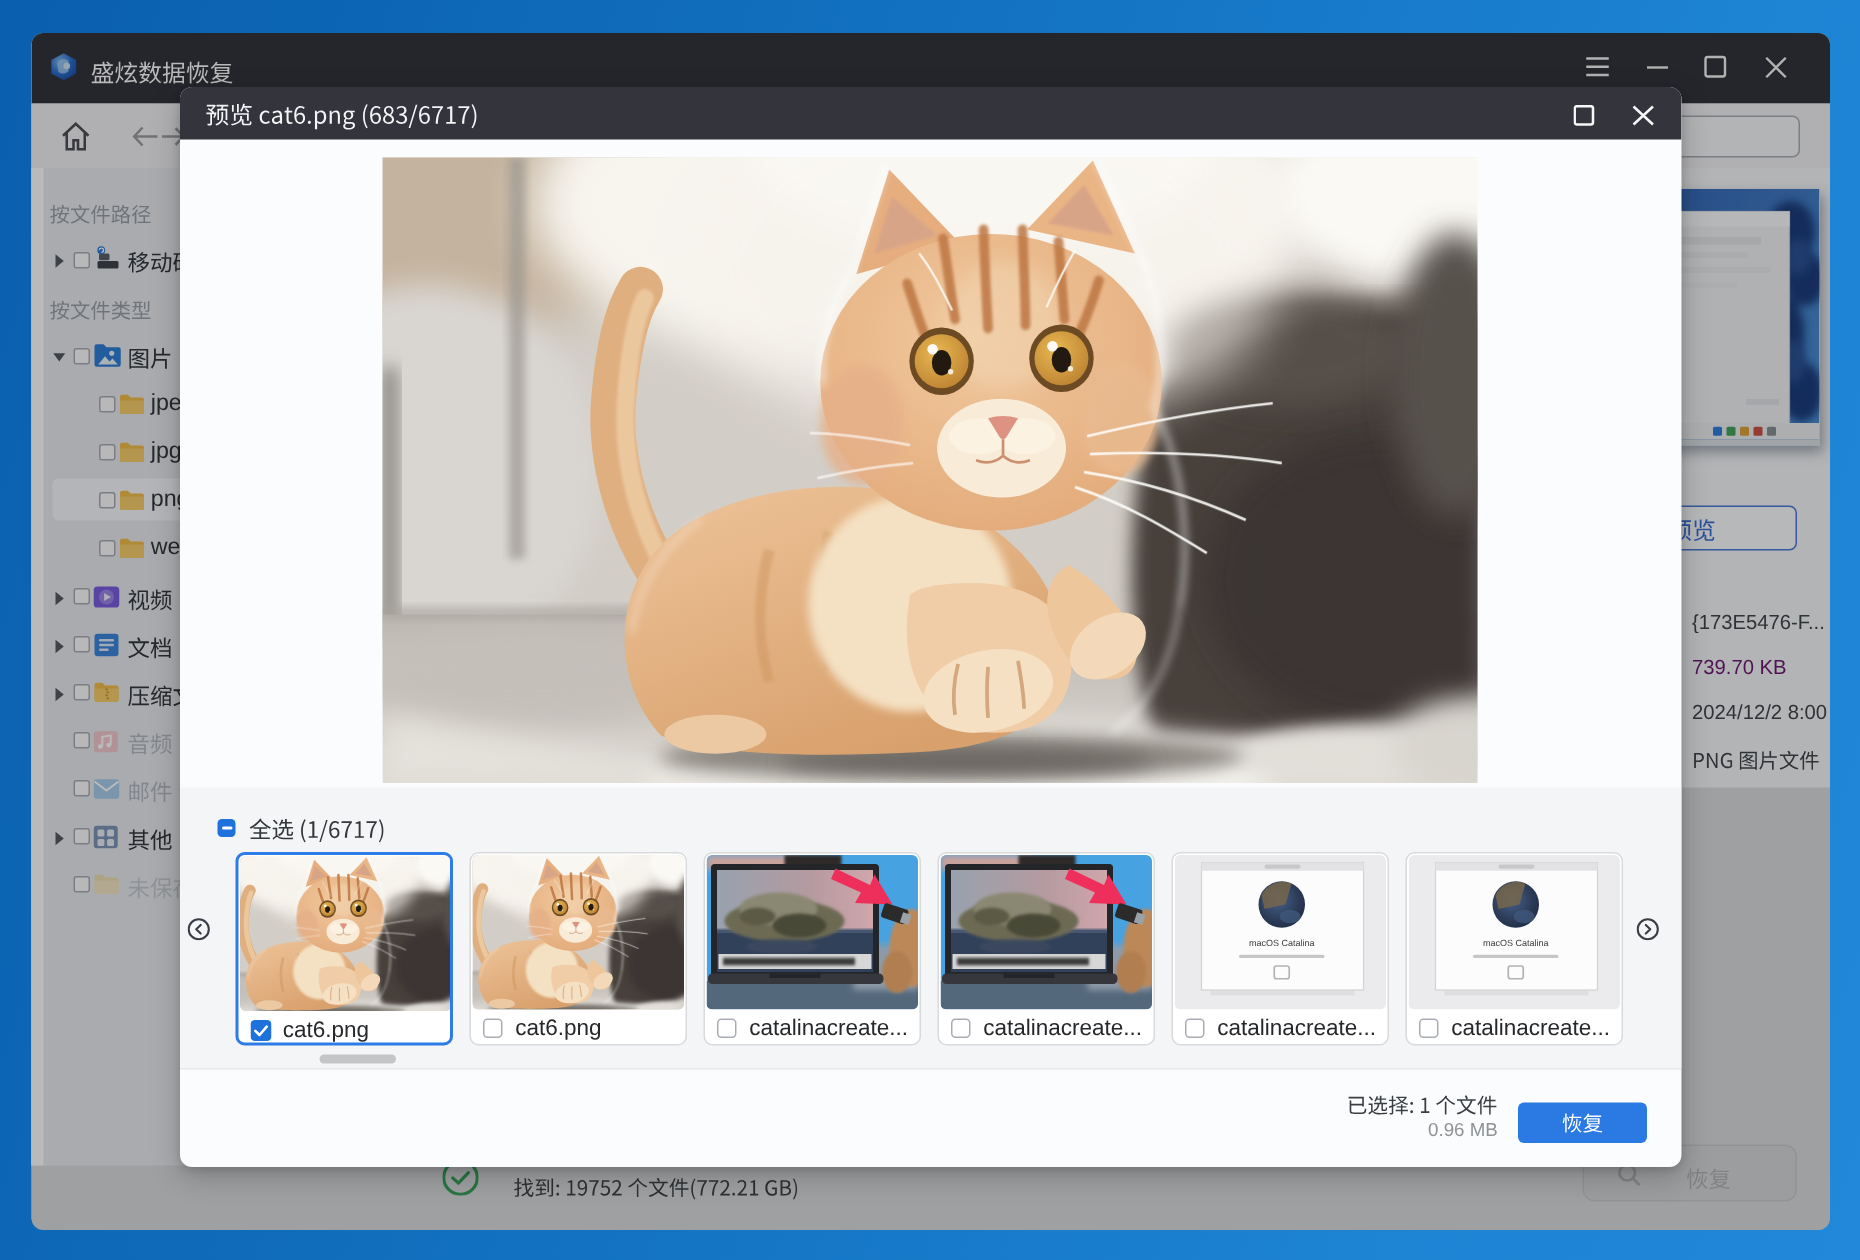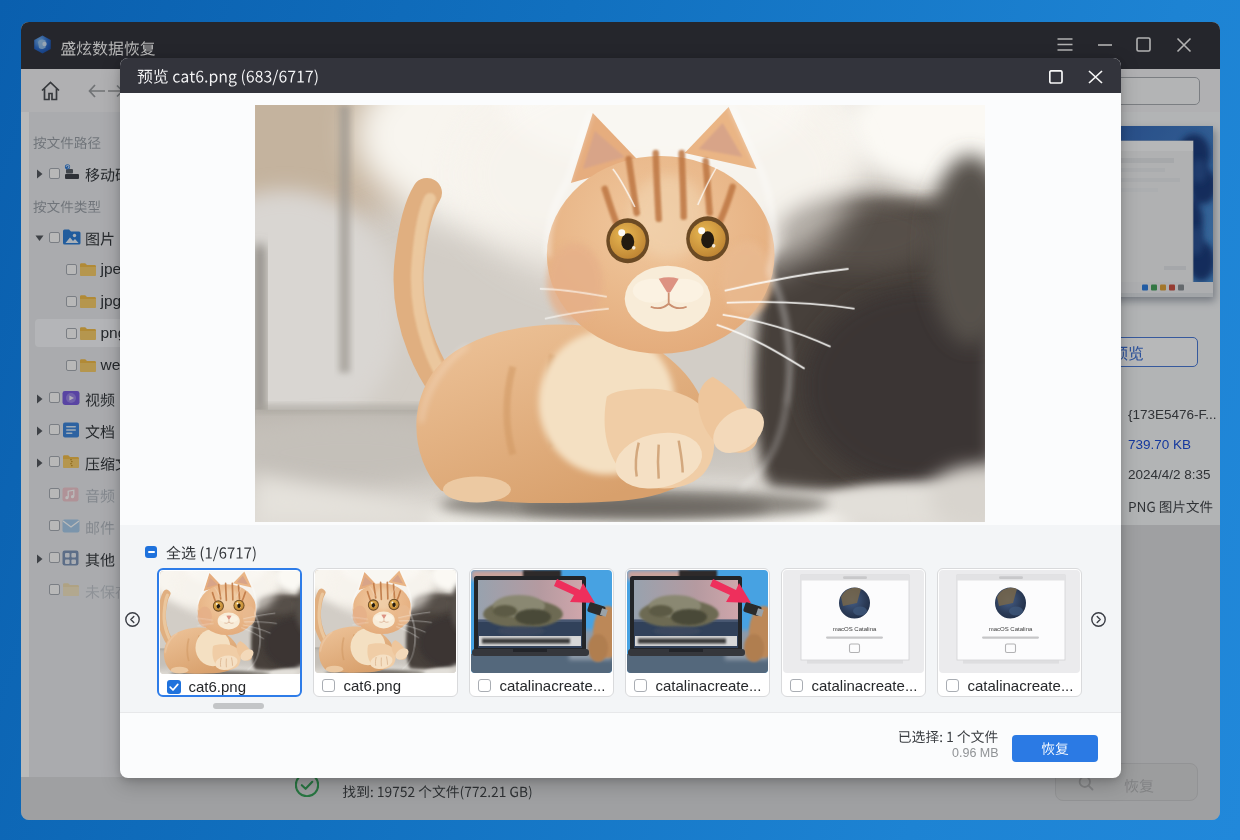--- a/index.html
+++ b/index.html
@@ -268,22 +268,22 @@
         </g>
 <rect x="0" y="167" width="107" height="4" fill="#dfe2e6"></rect>
 </svg>
     </div>
     <div class="abs" style="left:1037.5px;top:315px;width:140px;height:30px;border:1.3px solid #4a7ad8;border-radius:5px;background:#fbfcfe;display:flex;align-items:center;justify-content:center">
       <svg width="32" height="23" viewBox="0 -18.6 32.0 23.2">
         <path fill="#3c70d6" d="M10.7 -7.9V-4.7C10.7 -3.1 10.4 -0.9 6.6 0.3C6.8 0.6 7.2 1.0 7.3 1.2C11.4 -0.3 11.9 -2.7 11.9 -4.7V-7.9ZM11.6 -1.4C12.6 -0.6 13.9 0.5 14.5 1.3L15.4 0.4C14.7 -0.3 13.4 -1.4 12.4 -2.1ZM1.4 -9.7C2.4 -9.1 3.6 -8.2 4.5 -7.5H0.6V-6.4H3.2V-0.2C3.2 0.0 3.2 0.1 2.9 0.1C2.7 0.1 2.0 0.1 1.2 0.1C1.3 0.4 1.5 0.9 1.5 1.2C2.6 1.2 3.4 1.2 3.8 1.0C4.3 0.8 4.4 0.5 4.4 -0.1V-6.4H6.1C5.8 -5.6 5.5 -4.7 5.2 -4.1L6.1 -3.9C6.6 -4.7 7.1 -6.1 7.5 -7.4L6.7 -7.6L6.5 -7.5H5.5L5.8 -7.9C5.4 -8.2 4.9 -8.6 4.3 -9.0C5.3 -9.8 6.3 -11.1 7.0 -12.2L6.3 -12.7L6.0 -12.7H0.9V-11.6H5.2C4.8 -10.9 4.1 -10.1 3.5 -9.6L2.1 -10.5ZM8.0 -10.0V-2.4H9.1V-8.9H13.5V-2.5H14.7V-10.0H11.6L12.1 -11.6H15.3V-12.7H7.4V-11.6H10.8C10.7 -11.1 10.6 -10.5 10.4 -10.0Z M26.3 -10.0C27.1 -9.2 28.0 -8.2 28.4 -7.4L29.5 -7.9C29.1 -8.7 28.2 -9.7 27.3 -10.4ZM17.8 -12.5V-8.0H19.0V-12.5ZM21.2 -13.3V-7.5H22.4V-13.3ZM24.4 -2.9V-0.4C24.4 0.8 24.8 1.1 26.4 1.1C26.8 1.1 28.9 1.1 29.2 1.1C30.5 1.1 30.8 0.6 31.0 -1.2C30.7 -1.3 30.2 -1.4 29.9 -1.6C29.9 -0.2 29.8 0.0 29.1 0.0C28.7 0.0 26.9 0.0 26.5 0.0C25.8 0.0 25.6 -0.0 25.6 -0.4V-2.9ZM23.3 -5.2V-4.0C23.3 -2.7 22.9 -0.9 17.1 0.4C17.3 0.6 17.7 1.0 17.8 1.3C23.9 -0.1 24.6 -2.3 24.6 -3.9V-5.2ZM19.1 -7.0V-1.9H20.3V-6.0H27.9V-2.0H29.1V-7.0ZM25.4 -13.5C24.9 -11.7 24.2 -9.8 23.2 -8.7C23.5 -8.5 24.0 -8.2 24.2 -8.0C24.8 -8.8 25.3 -9.7 25.7 -10.7H31.0V-11.8H26.1C26.3 -12.3 26.4 -12.7 26.5 -13.2Z"></path>
       </svg>
     </div>
     <div class="abs" style="left:1107.5px;top:385px;font-size:13.5px;color:#42464b;width:100px;white-space:nowrap;overflow:hidden">{173E5476-F...</div>
-    <div class="abs" style="left:1107.5px;top:414.5px;font-size:13.5px;color:#1d4ed8">739.70 KB</div>
-    <div class="abs" style="left:1107.5px;top:445px;font-size:13.5px;color:#42464b">2024/4/2 8:35</div>
+    <div class="abs" style="left:1107.5px;top:414.5px;font-size:13.5px;color:#701a75">739.70 KB</div>
+    <div class="abs" style="left:1107.5px;top:445px;font-size:13.5px;color:#42464b">2024/12/2 8:00</div>
     <div class="abs" style="left:1107.5px;top:474px">
       <svg width="85" height="20" viewBox="0 -15.7 84.6 19.5">
         <path fill="#42464b" d="M1.4 0.0H2.6V-3.9H4.2C6.4 -3.9 7.9 -4.9 7.9 -7.0C7.9 -9.2 6.4 -9.9 4.2 -9.9H1.4ZM2.6 -5.0V-8.9H4.0C5.8 -8.9 6.6 -8.4 6.6 -7.0C6.6 -5.6 5.8 -5.0 4.1 -5.0Z M9.9 0.0H11.1V-5.2C11.1 -6.2 11.0 -7.3 10.9 -8.3H11.0L12.1 -6.3L15.7 0.0H16.9V-9.9H15.8V-4.8C15.8 -3.7 15.8 -2.6 15.9 -1.6H15.9L14.8 -3.7L11.2 -9.9H9.9Z M23.6 0.2C24.9 0.2 26.0 -0.3 26.6 -1.0V-5.1H23.4V-4.1H25.5V-1.5C25.1 -1.1 24.4 -0.9 23.7 -0.9C21.6 -0.9 20.4 -2.5 20.4 -5.0C20.4 -7.5 21.7 -9.0 23.7 -9.0C24.7 -9.0 25.3 -8.6 25.8 -8.0L26.5 -8.9C25.9 -9.4 25.0 -10.1 23.6 -10.1C21.0 -10.1 19.1 -8.1 19.1 -4.9C19.1 -1.7 21.0 0.2 23.6 0.2Z M35.7 -3.8C36.8 -3.5 38.2 -3.1 38.9 -2.7L39.3 -3.4C38.6 -3.7 37.2 -4.2 36.1 -4.4ZM34.3 -2.1C36.2 -1.8 38.5 -1.3 39.8 -0.8L40.3 -1.6C39.0 -2.0 36.6 -2.5 34.8 -2.7ZM31.8 -10.7V1.1H32.7V0.5H42.0V1.1H43.0V-10.7ZM32.7 -0.4V-9.8H42.0V-0.4ZM36.2 -9.6C35.5 -8.5 34.4 -7.4 33.2 -6.7C33.4 -6.6 33.8 -6.3 33.9 -6.1C34.3 -6.4 34.8 -6.7 35.2 -7.1C35.6 -6.6 36.1 -6.2 36.6 -5.9C35.5 -5.3 34.2 -4.9 33.0 -4.7C33.2 -4.5 33.4 -4.1 33.5 -3.8C34.8 -4.2 36.2 -4.7 37.5 -5.3C38.6 -4.7 39.9 -4.3 41.2 -4.0C41.3 -4.2 41.6 -4.6 41.7 -4.8C40.6 -5.0 39.4 -5.3 38.3 -5.8C39.3 -6.5 40.2 -7.3 40.7 -8.2L40.2 -8.5L40.0 -8.5H36.5C36.7 -8.7 36.9 -9.0 37.1 -9.3ZM35.7 -7.6 35.8 -7.7H39.3C38.8 -7.2 38.2 -6.7 37.5 -6.3C36.8 -6.7 36.2 -7.1 35.7 -7.6Z M46.6 -11.0V-6.5C46.6 -4.1 46.4 -1.6 44.6 0.3C44.9 0.5 45.3 0.9 45.4 1.1C46.7 -0.3 47.2 -1.9 47.5 -3.6H53.1V1.1H54.2V-4.6H47.6C47.6 -5.3 47.6 -5.9 47.6 -6.5V-6.8H56.3V-7.8H52.5V-11.3H51.4V-7.8H47.6V-11.0Z M63.3 -11.1C63.7 -10.4 64.2 -9.5 64.3 -9.0L65.5 -9.4C65.3 -9.9 64.8 -10.8 64.4 -11.4ZM58.3 -9.0V-8.0H60.4C61.2 -5.9 62.3 -4.1 63.7 -2.7C62.2 -1.5 60.4 -0.5 58.1 0.1C58.3 0.3 58.6 0.8 58.8 1.1C61.0 0.3 62.9 -0.6 64.4 -2.0C65.9 -0.6 67.8 0.4 70.0 1.0C70.2 0.7 70.5 0.3 70.7 0.1C68.5 -0.5 66.7 -1.4 65.2 -2.7C66.6 -4.1 67.6 -5.8 68.4 -8.0H70.5V-9.0ZM64.4 -3.4C63.2 -4.7 62.2 -6.2 61.5 -8.0H67.2C66.6 -6.1 65.6 -4.6 64.4 -3.4Z M75.4 -4.6V-3.6H79.3V1.1H80.3V-3.6H84.0V-4.6H80.3V-7.6H83.4V-8.6H80.3V-11.2H79.3V-8.6H77.5C77.7 -9.2 77.8 -9.8 77.9 -10.5L77.0 -10.7C76.7 -8.9 76.1 -7.2 75.3 -6.0C75.5 -5.9 76.0 -5.7 76.2 -5.5C76.5 -6.1 76.9 -6.8 77.2 -7.6H79.3V-4.6ZM74.7 -11.3C74.0 -9.2 72.8 -7.2 71.6 -5.9C71.7 -5.7 72.0 -5.1 72.1 -4.9C72.6 -5.4 73.0 -5.9 73.4 -6.5V1.1H74.4V-8.1C74.9 -9.0 75.3 -10.0 75.7 -11.0Z"></path>
       </svg>
     </div>
     <svg class="abs" style="left:274px;top:751px" width="24" height="24" viewBox="0 0 24 24">
 <circle cx="12" cy="12" r="11.2" fill="none" stroke="#37a35b" stroke-width="2.1"></circle>
 <path d="M6.8 12.2 L10.6 15.8 L17.3 8.8" fill="none" stroke="#37a35b" stroke-width="2.1" stroke-linecap="round" stroke-linejoin="round"></path>
     </svg>
     <div class="abs" style="left:320.5px;top:738.5px">

